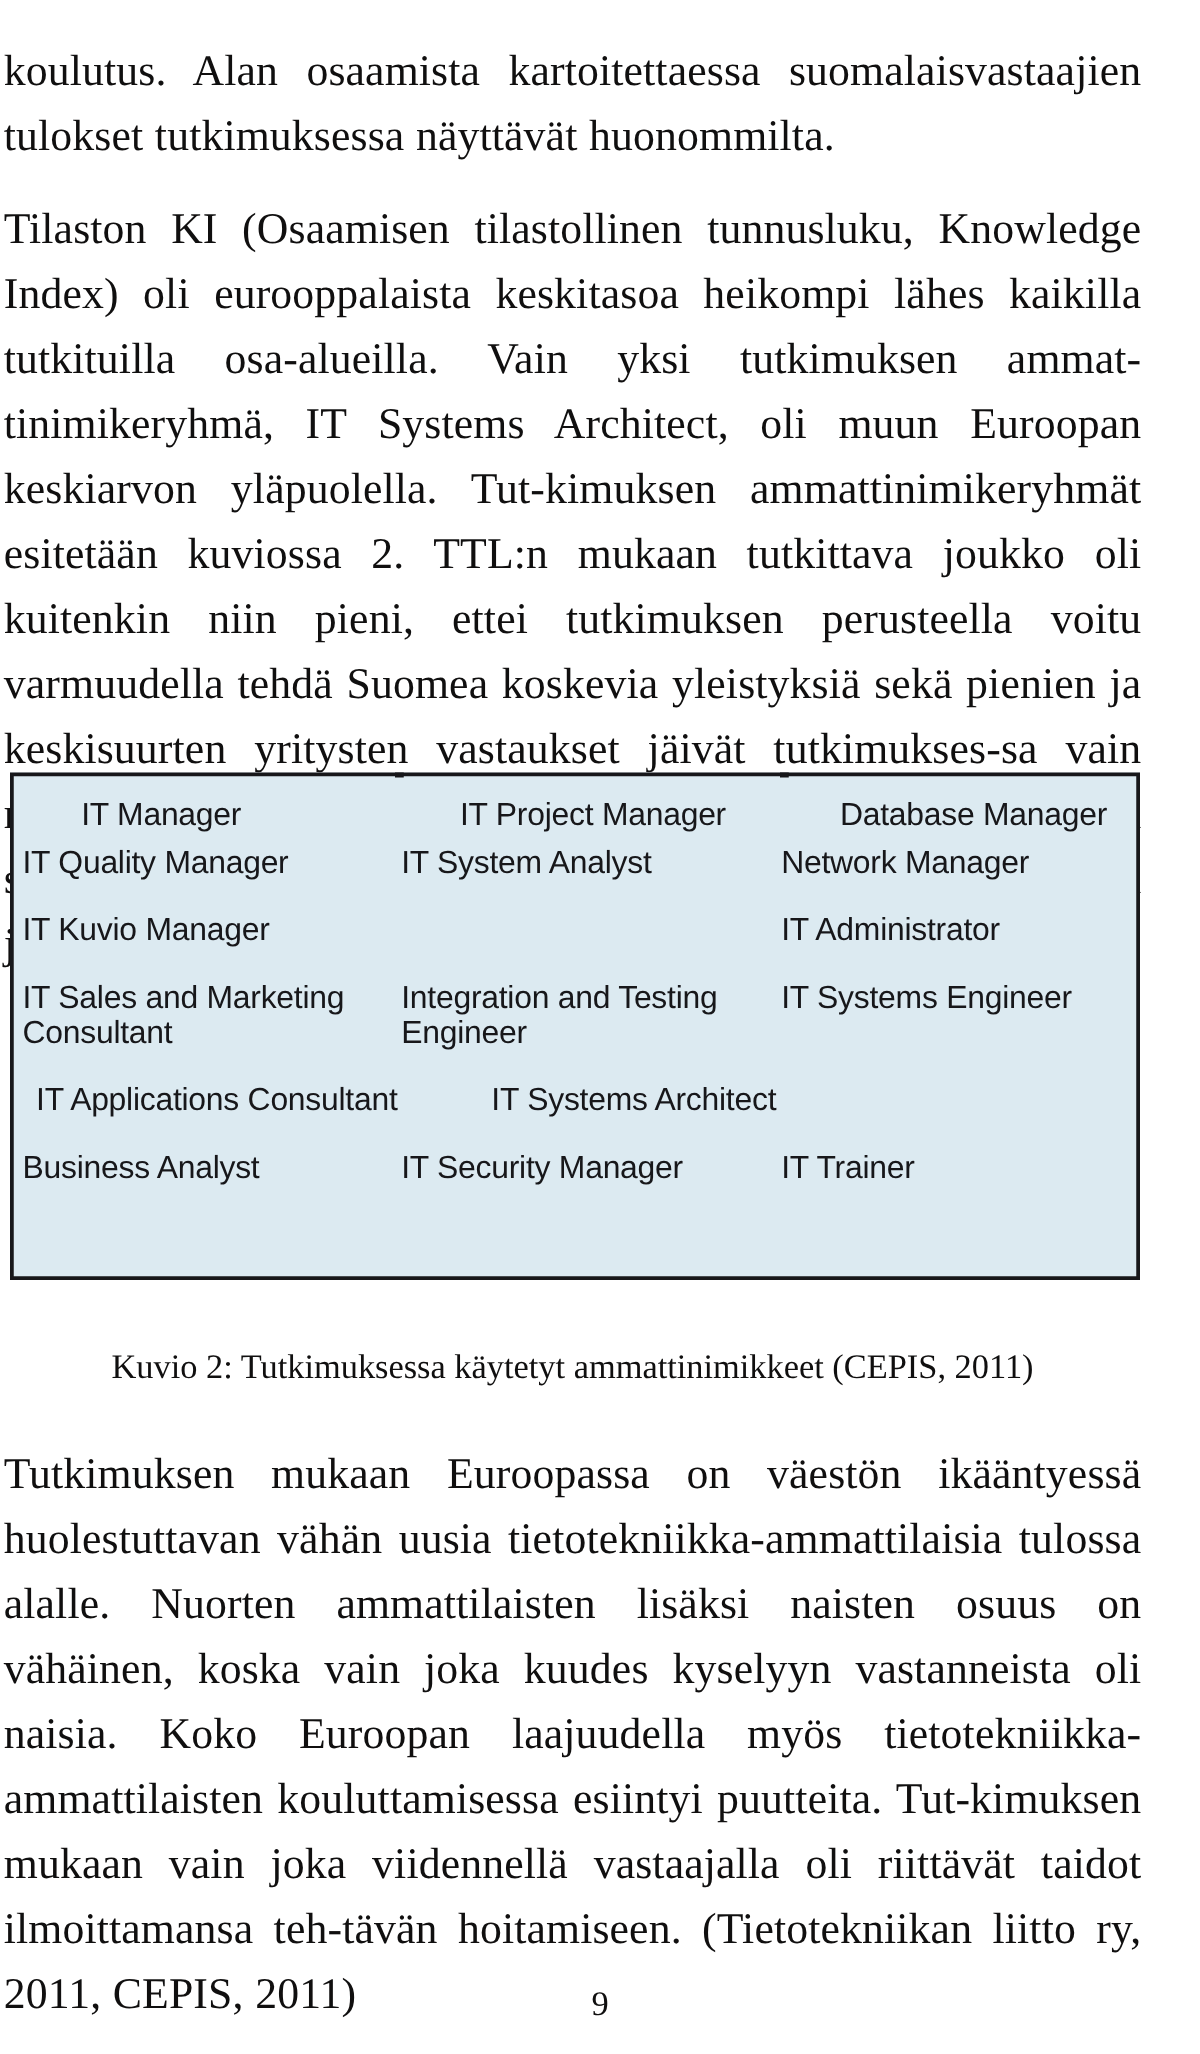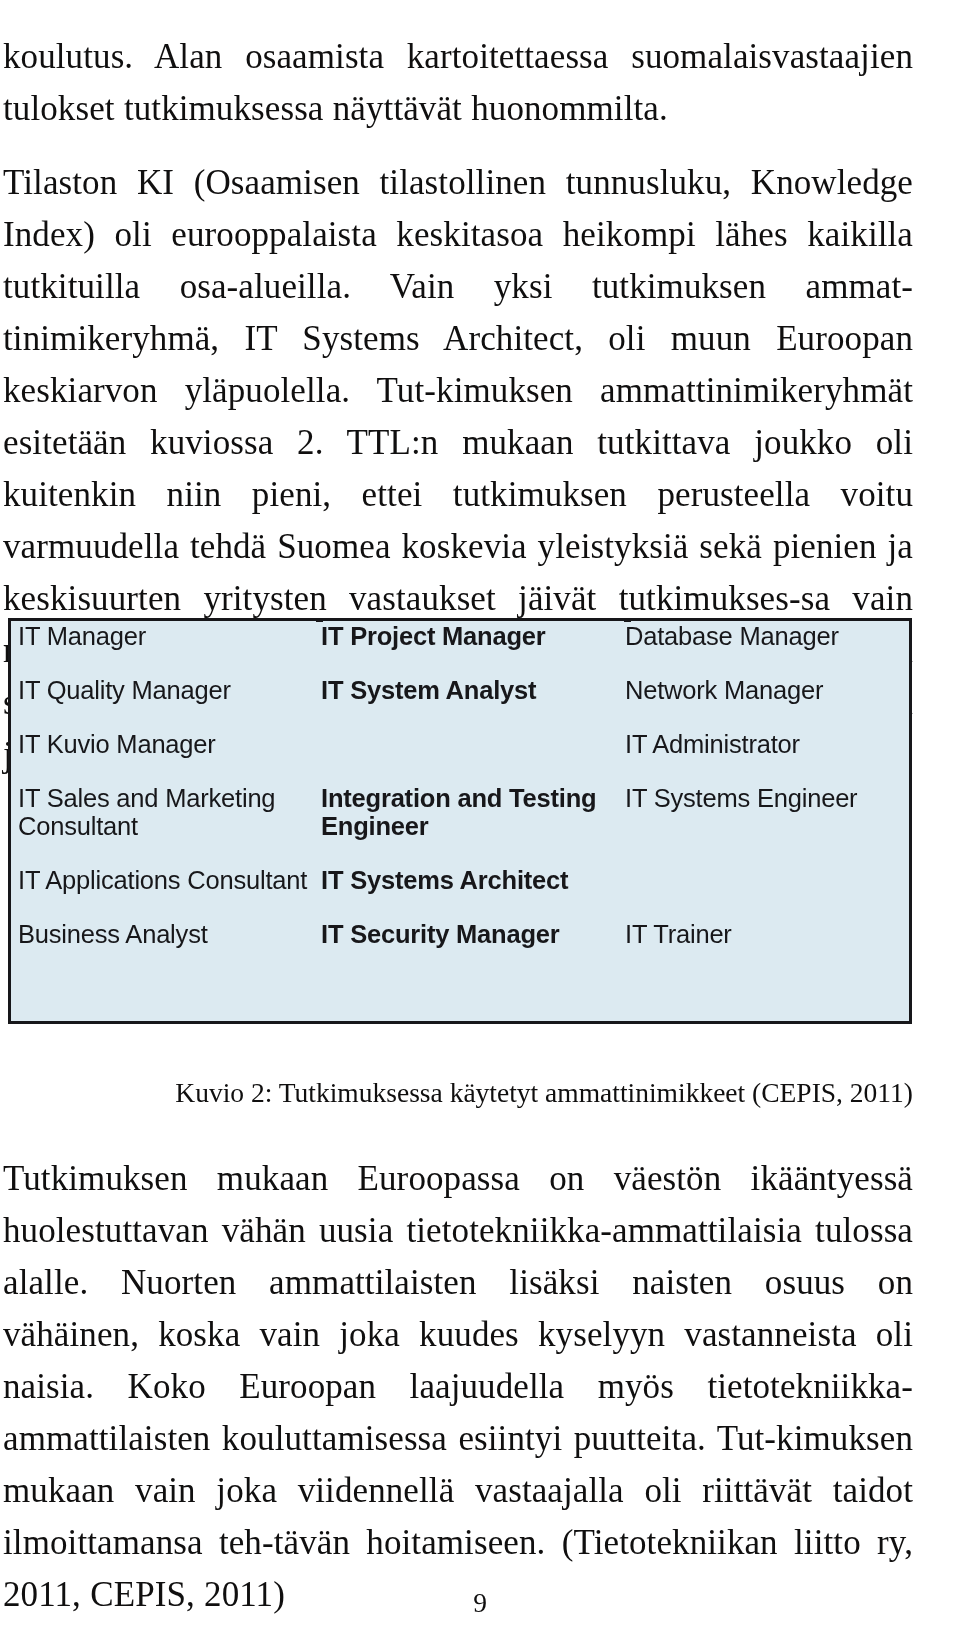--- a/index.html
+++ b/index.html
@@ -73,38 +73,38 @@
     line-height: 27.5px;
     color: #17171a;
     letter-spacing: -0.2px;
   }
   .fig-cell {
     position: absolute;
     white-space: pre-line;
   }
   
   .c1 { left: 7px;   width: 300px; }
-  .c2 { left: 310px; width: 300px; font-weight: bold; }
+  .c2 { left: 310px; width: 300px; }
   .c3 { left: 614px; width: 288px; }
   
-  .r1 { top: 2px; }
+  .r1 { top: 18px; margin-left: 47px; }
   .r2 { top: 56px; }
   .r3 { top: 110px; }
   .r4 { top: 164px; }
-  .r5 { top: 246px; }
+  .r5 { top: 246px; text-align: right; }
   .r6 { top: 300px; }
 
   .fig-caption {
     position: absolute;
     left: 3px;
     top: 1047px;
     width: 910px;
     font-size: 27.5px;
     line-height: 36px;
-    text-align: right;
+    text-align: center;
     font-family: Liberation Serif, serif;
   }
 
   
   #para-bottom {
     top: 1118px;
   }
 
   .page-number {
     position: absolute;

